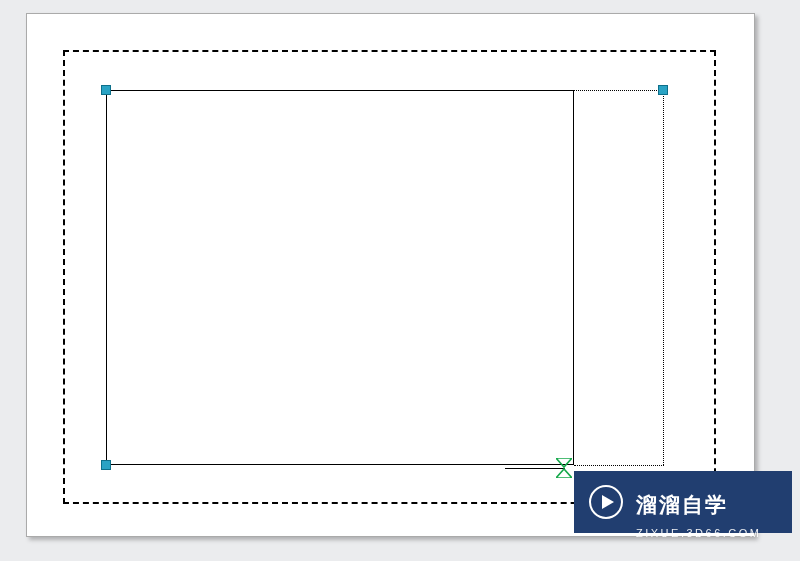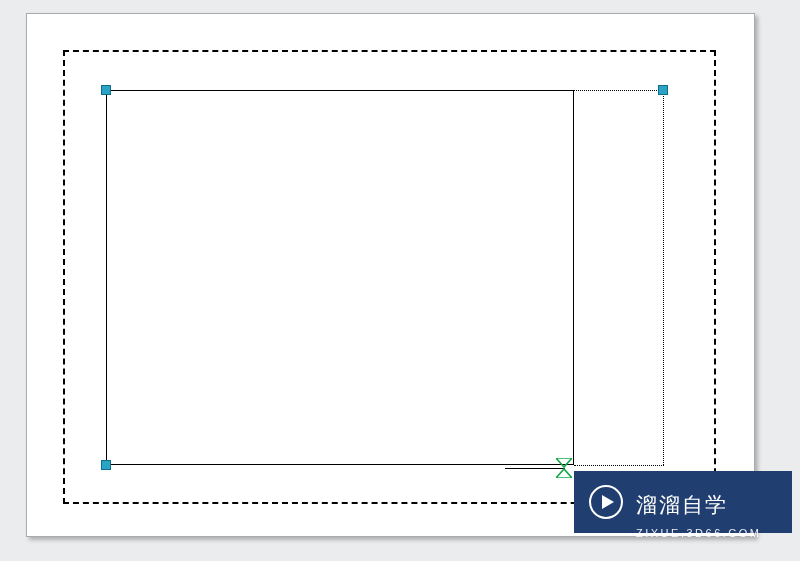--- a/index.html
+++ b/index.html
@@ -123,21 +123,21 @@
     gap: 12px;
   }
   .watermark .play-icon {
     width: 36px; height: 36px; flex: 0 0 36px;
   }
   .watermark .text-block {
     display: flex; flex-direction: column; line-height: 1.15;
   }
   .watermark .title {
     font-size: 21px;
-    font-weight: 400;
+    font-weight: 700;
     letter-spacing: 2px;
     margin-top: 28px;
   }
   .watermark .url {
     font-size: 11px;
     letter-spacing: 2.5px;
     opacity: 0.92;
     margin-top: 10px;
   }
 

